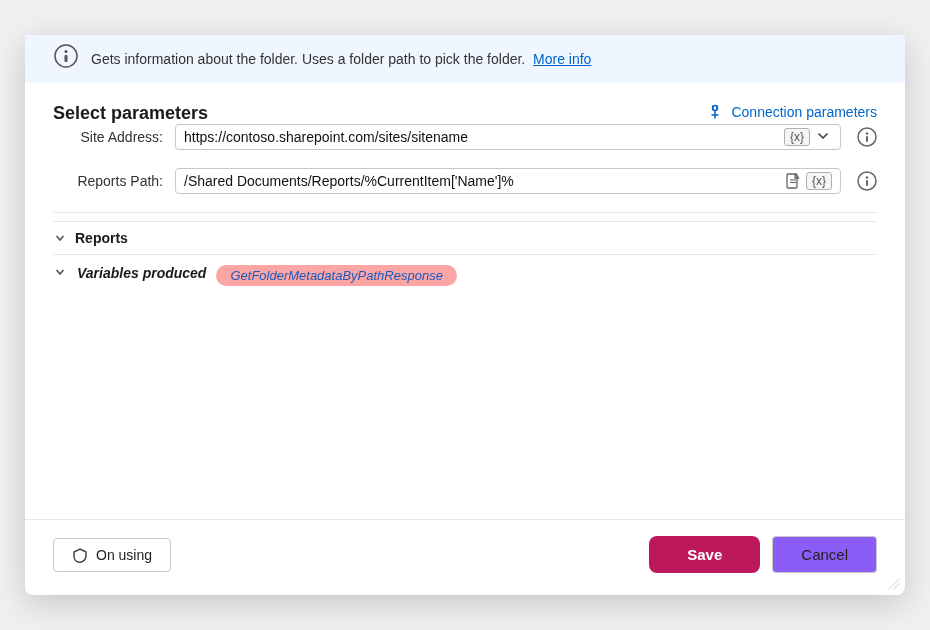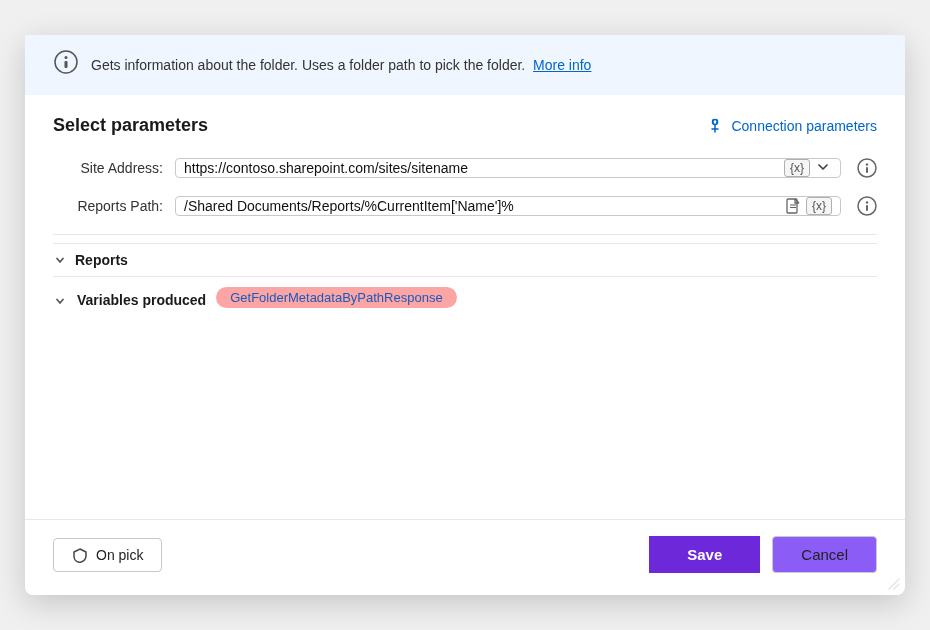--- a/index.html
+++ b/index.html
@@ -45,21 +45,21 @@
       display: flex;
       align-items: center;
       justify-content: center;
       width: 32px;
       height: 32px;
       border-radius: 4px;
     }
     .info-banner {
       background: #f0f6ff;
       margin: 0 0 0 0;
-      padding: 14px 28px;
+      padding: 8px 28px;
       display: flex;
       align-items: center;
       gap: 12px;
       font-size: 14px;
       color: #333;
     }
     .info-banner-icon {
       font-size: 22px;
       color: #555;
       flex-shrink: 0;
@@ -72,23 +72,22 @@
       color: #0066cc;
       text-decoration: underline;
       cursor: pointer;
     }
     .dialog-body {
       padding: 20px 28px 10px 28px;
       flex: 1;
     }
     .section-header {
       display: flex;
-      align-items: center;
+      align-items: flex-start;
       justify-content: space-between;
-      margin-bottom: 22px;
     }
     .section-title {
       font-size: 18px;
       font-weight: 600;
       color: #1a1a1a;
     }
     .connection-references {
       display: flex;
       align-items: center;
       gap: 7px;
@@ -111,21 +110,21 @@
       flex-shrink: 0;
     }
     .field-input-wrap {
       flex: 1;
       display: flex;
       align-items: center;
       border: 1.5px solid #c8c8c8;
       border-radius: 4px;
       background: #fff;
       padding: 0 8px;
-      height: 20px;
+      height: 26px;
     }
     .field-input-wrap input {
       border: none;
       outline: none;
       flex: 1;
       font-size: 14px;
       color: #111;
       background: transparent;
       min-width: 0;
     }
@@ -167,27 +166,28 @@
       gap: 8px;
       padding: 8px 0;
       cursor: pointer;
       font-size: 14px;
       font-weight: 600;
       color: #1a1a1a;
       border-top: 1px solid #e8e8e8;
     }
     .variables-row {
       display: flex;
-      align-items: flex-end;
+      align-items: flex-start;
       gap: 10px;
       padding: 10px 0;
       font-size: 14px;
       font-weight: 600;
       color: #1a1a1a;
       border-top: 1px solid #e8e8e8;
+      font-style: italic;
     }
     .variable-badge {
       background: #fca5a5;
       color: #1a5abf;
       border-radius: 12px;
       padding: 3px 14px;
       font-size: 13px;
       font-weight: 400;
     }
     .dialog-footer {
@@ -208,24 +208,24 @@
       padding: 8px 18px;
       font-size: 14px;
       cursor: pointer;
       color: #222;
     }
     .footer-right {
       display: flex;
       gap: 12px;
     }
     .save-btn {
-      background: #6d28d9;
+      background: #be185d;
       color: #fff;
       border: none;
-      border-radius: 0;
+      border-radius: 8px;
       padding: 9px 38px;
       font-size: 15px;
       font-weight: 600;
       cursor: pointer;
     }
     .cancel-btn {
       background: #8b5cf6;
       color: #222;
       border: 1.5px solid #c8c8c8;
       border-radius: 4px;
@@ -348,21 +348,21 @@
       <span>Variables produced</span>
       <span class="variable-badge">GetFolderMetadataByPathResponse</span>
     </div>
   </div>
 
   <div class="dialog-footer">
     <button class="on-error-btn">
       <svg width="16" height="16" viewBox="0 0 16 16" fill="none">
         <path d="M8 2L14 5v4c0 3.5-3 5.5-6 6.5C3 14.5 2 12.5 2 9V5L8 2z" stroke="#444" stroke-width="1.5" fill="none"></path>
       </svg>
-      <span>On pick</span>
+      <span>On using</span>
     </button>
     <div class="footer-right">
       <button class="save-btn">Save</button>
       <button class="cancel-btn">Cancel</button>
     </div>
   </div>
 
   <svg class="resize-handle" viewBox="0 0 14 14" fill="none">
     <path d="M12 2L2 12M12 7L7 12" stroke="#aaa" stroke-width="1.5" stroke-linecap="round"></path>
   </svg>

